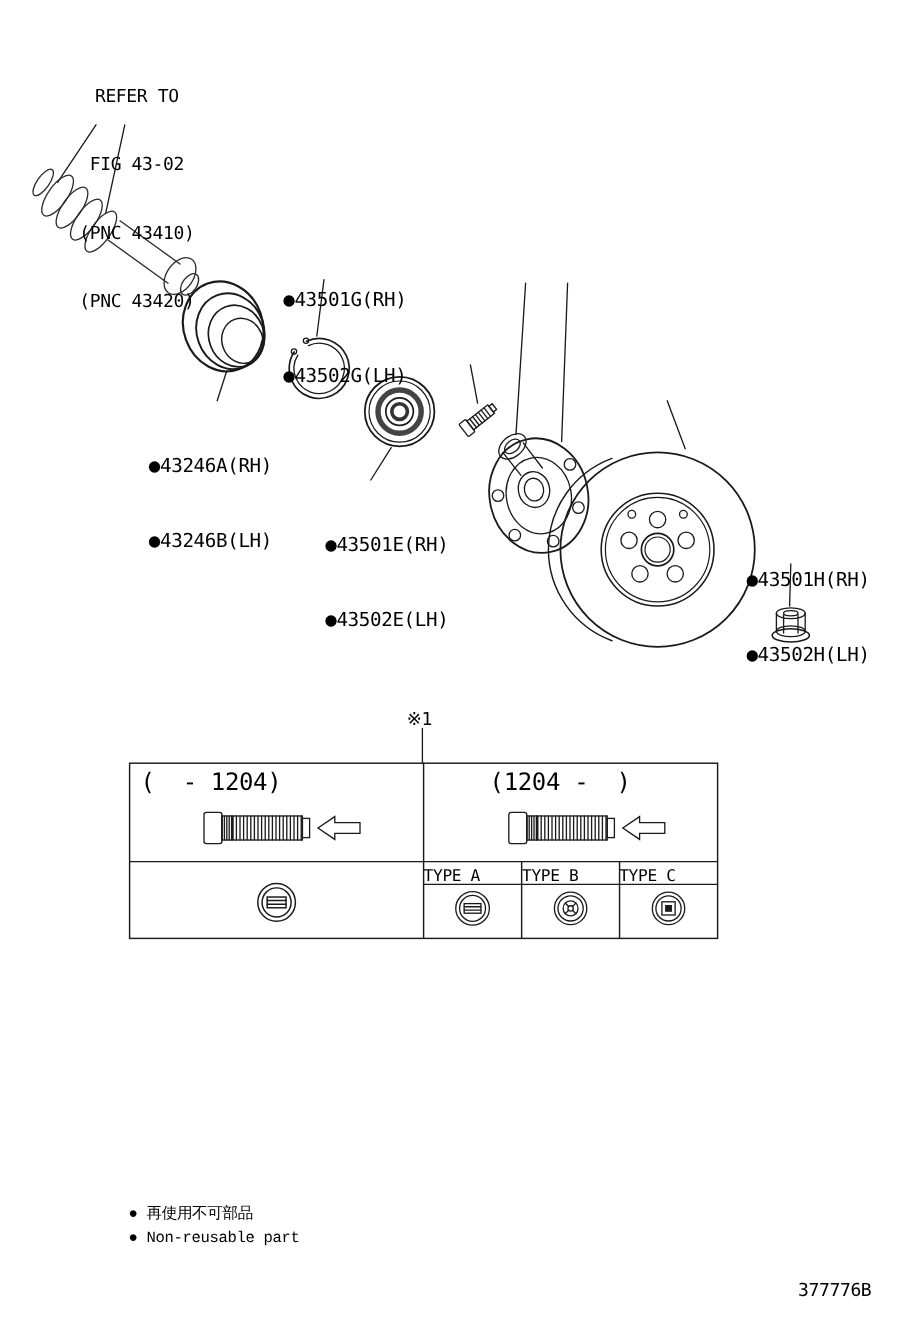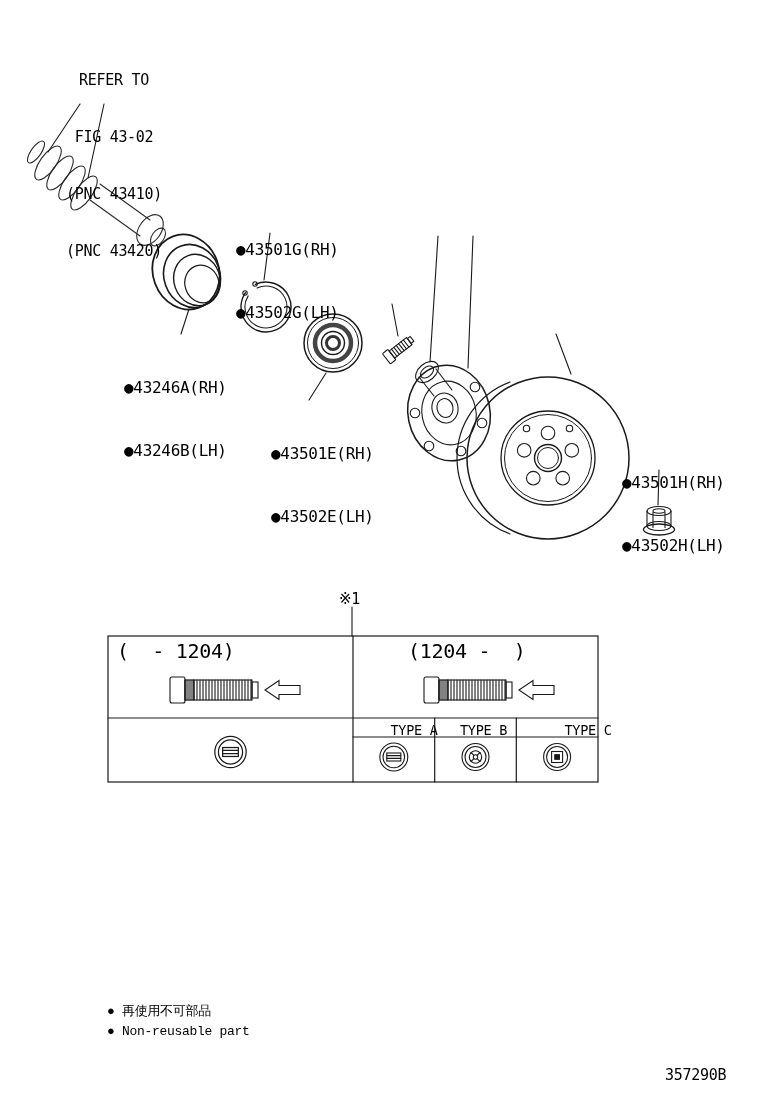--- a/index.html
+++ b/index.html
@@ -11,21 +11,21 @@
   }
   svg.art { position:absolute; left:0; top:0; }
   .t {
     position:absolute; white-space:pre; color:#000;
     font-family:"DejaVu Sans Mono","DejaVu Sans",monospace;
     font-size:16px; line-height:21px; letter-spacing:-0.3px;text-align:center;
   }
   .t span { display:block; }
   .small  { font-size:15px; line-height:19px; }
   .th     { font-size:20px; }
-  .type-h { font-size:13.5px; text-align:center;margin-left:20px; }
+  .type-h { font-size:13.5px; text-align:left; }
   .legend { font-size:13px; line-height:20px; font-family:Liberation Mono, monospace;margin-top:48px; }
   .docnum { font-size:15px; }
 </style>
 </head>
 <body>
 
 <div class="page">
 
   <svg class="art" width="760" height="1112" viewBox="0 0 760 1112">
     <defs>
@@ -262,15 +262,15 @@
   <div class="t th" style="left:117px; top:641px;">(  - 1204)</div>
   <div class="t th" style="left:361px; top:641px;margin-left:47px;">(1204 -  )</div>
 
   <div class="t type-h" style="left:353px; top:720px; width:82px;">TYPE A</div>
   <div class="t type-h" style="left:435px; top:720px; width:57px;">TYPE B</div>
   <div class="t type-h" style="left:516px; top:720px; width:104px;">TYPE C</div>
 
   <div class="t legend" style="left:107px; top:954px;">● 再使用不可部品</div>
   <div class="t legend" style="left:107px; top:974px;">● Non-reusable part</div>
 
-  <div class="t docnum" style="left:665px; top:1065px;">357290B</div>
+  <div class="t docnum" style="left:665px; top:1065px;">377776B</div>
 
 </div>
 
 </body></html>

